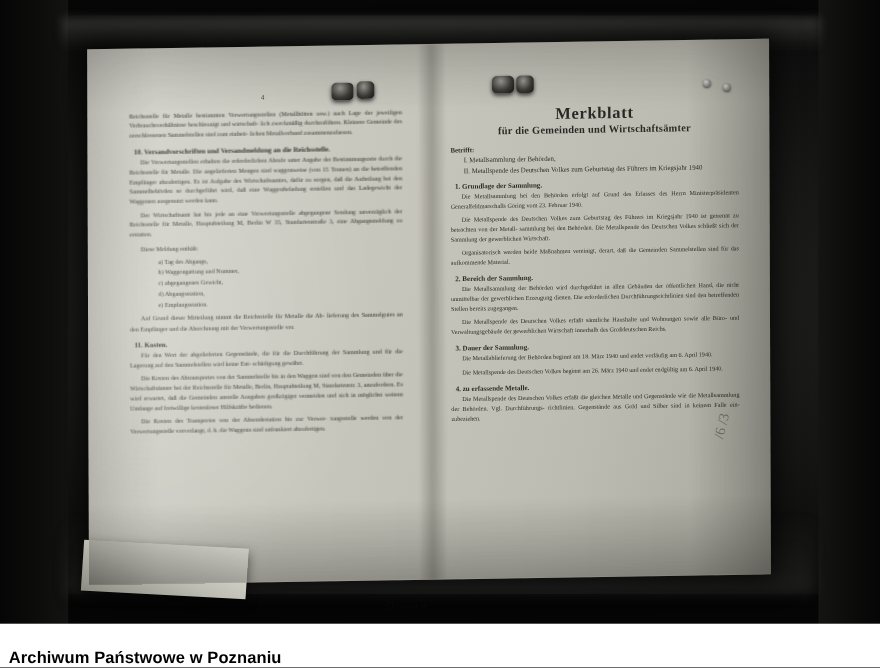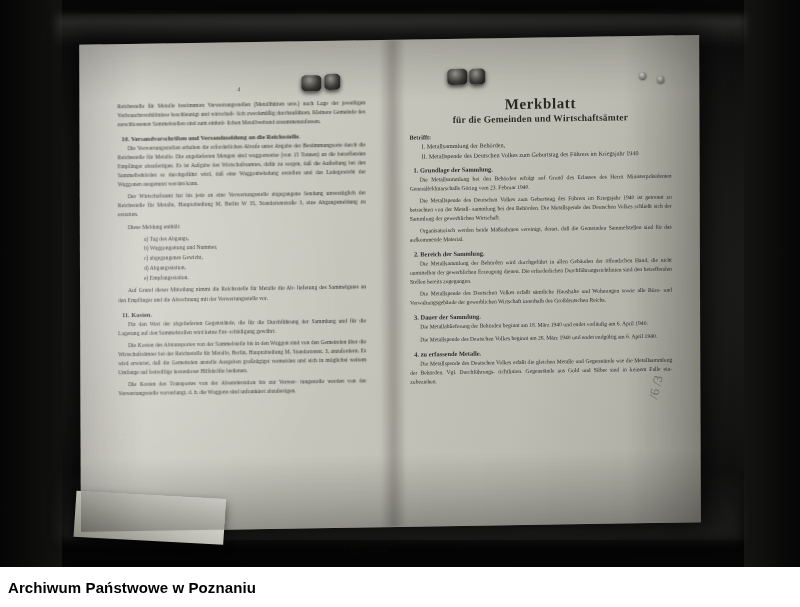--- a/index.html
+++ b/index.html
@@ -211,21 +211,21 @@
     transform-origin: 100% 100%;
   }
 
   
   #caption-bar {
     position: absolute;
     left: 0; bottom: 0;
     width: 800px; height: 40px;
     background: #ffffff;
     display: flex;
-    align-items: center;
+    align-items: flex-end;
   }
   #caption-text {
     font-family: "Liberation Sans", sans-serif;
     font-size: 15px;
     font-weight: 700;
     color: #000;
     padding-left: 8px;
     letter-spacing: .1px;
   }
 </style>

